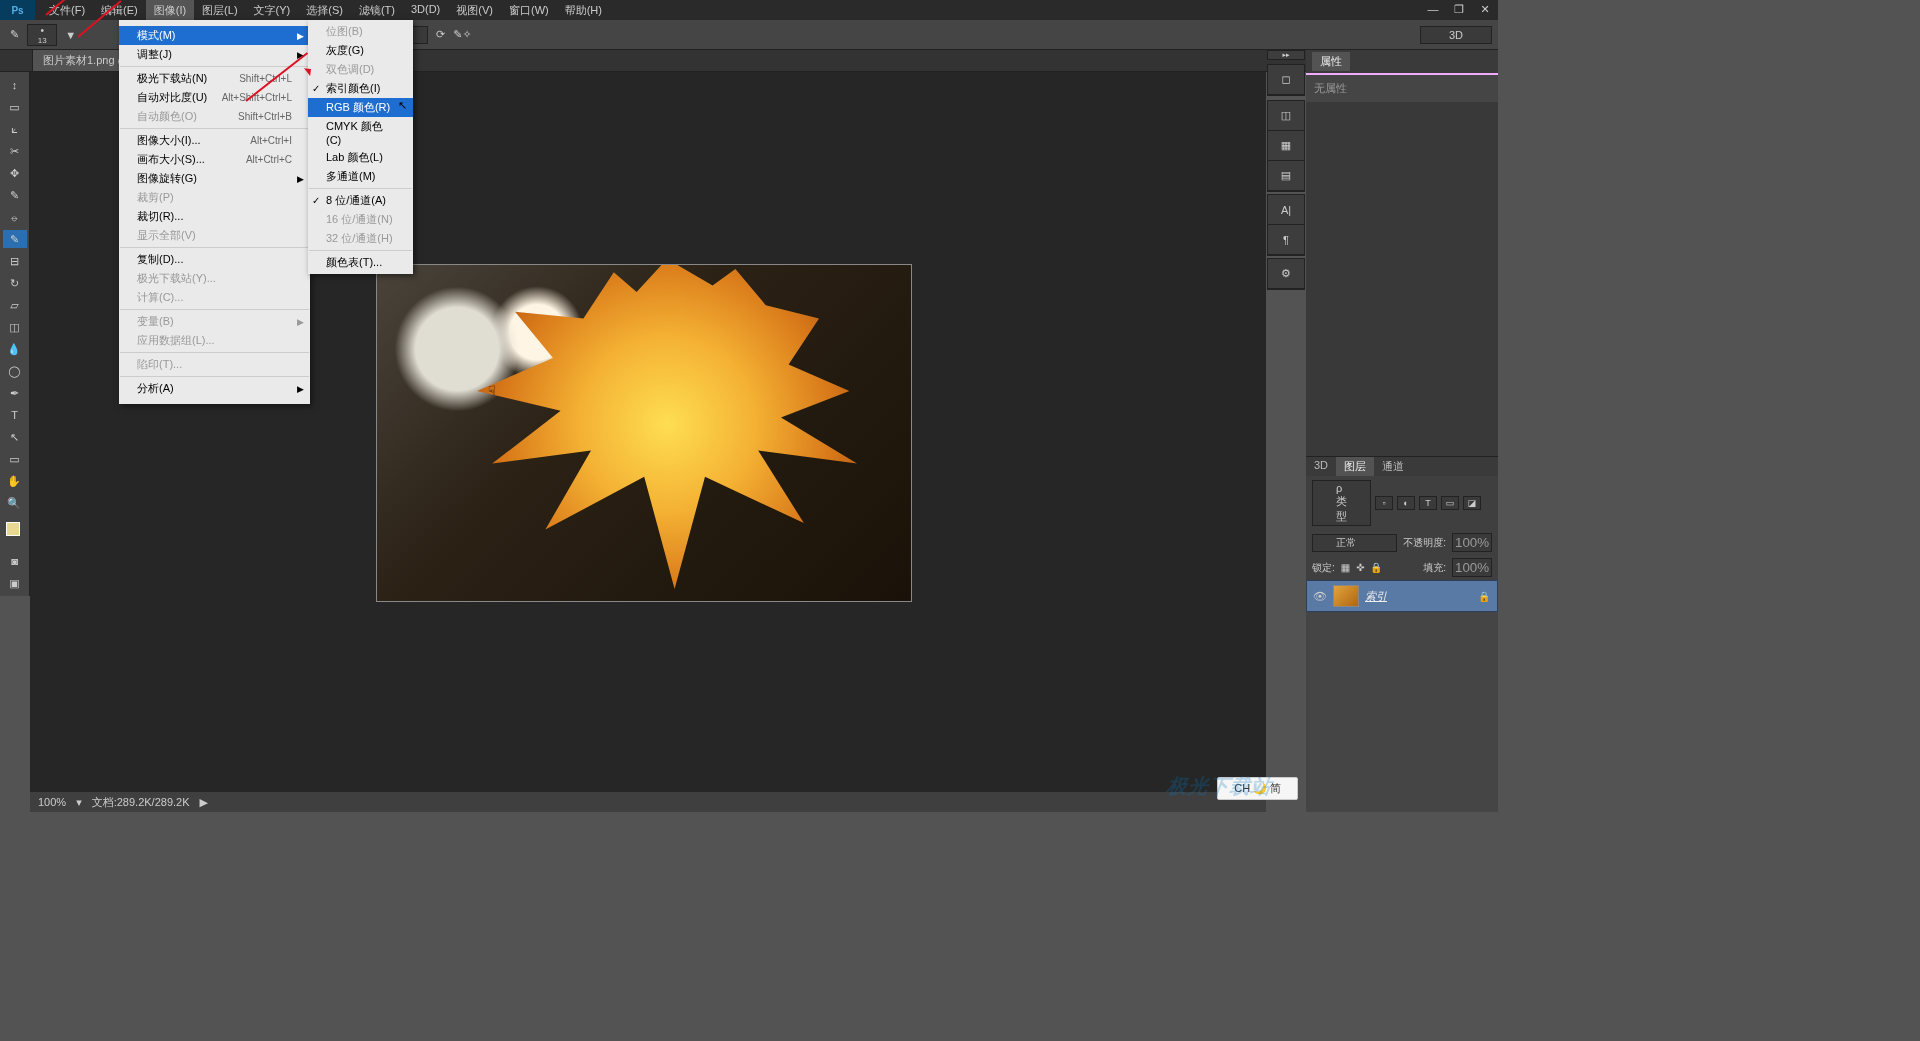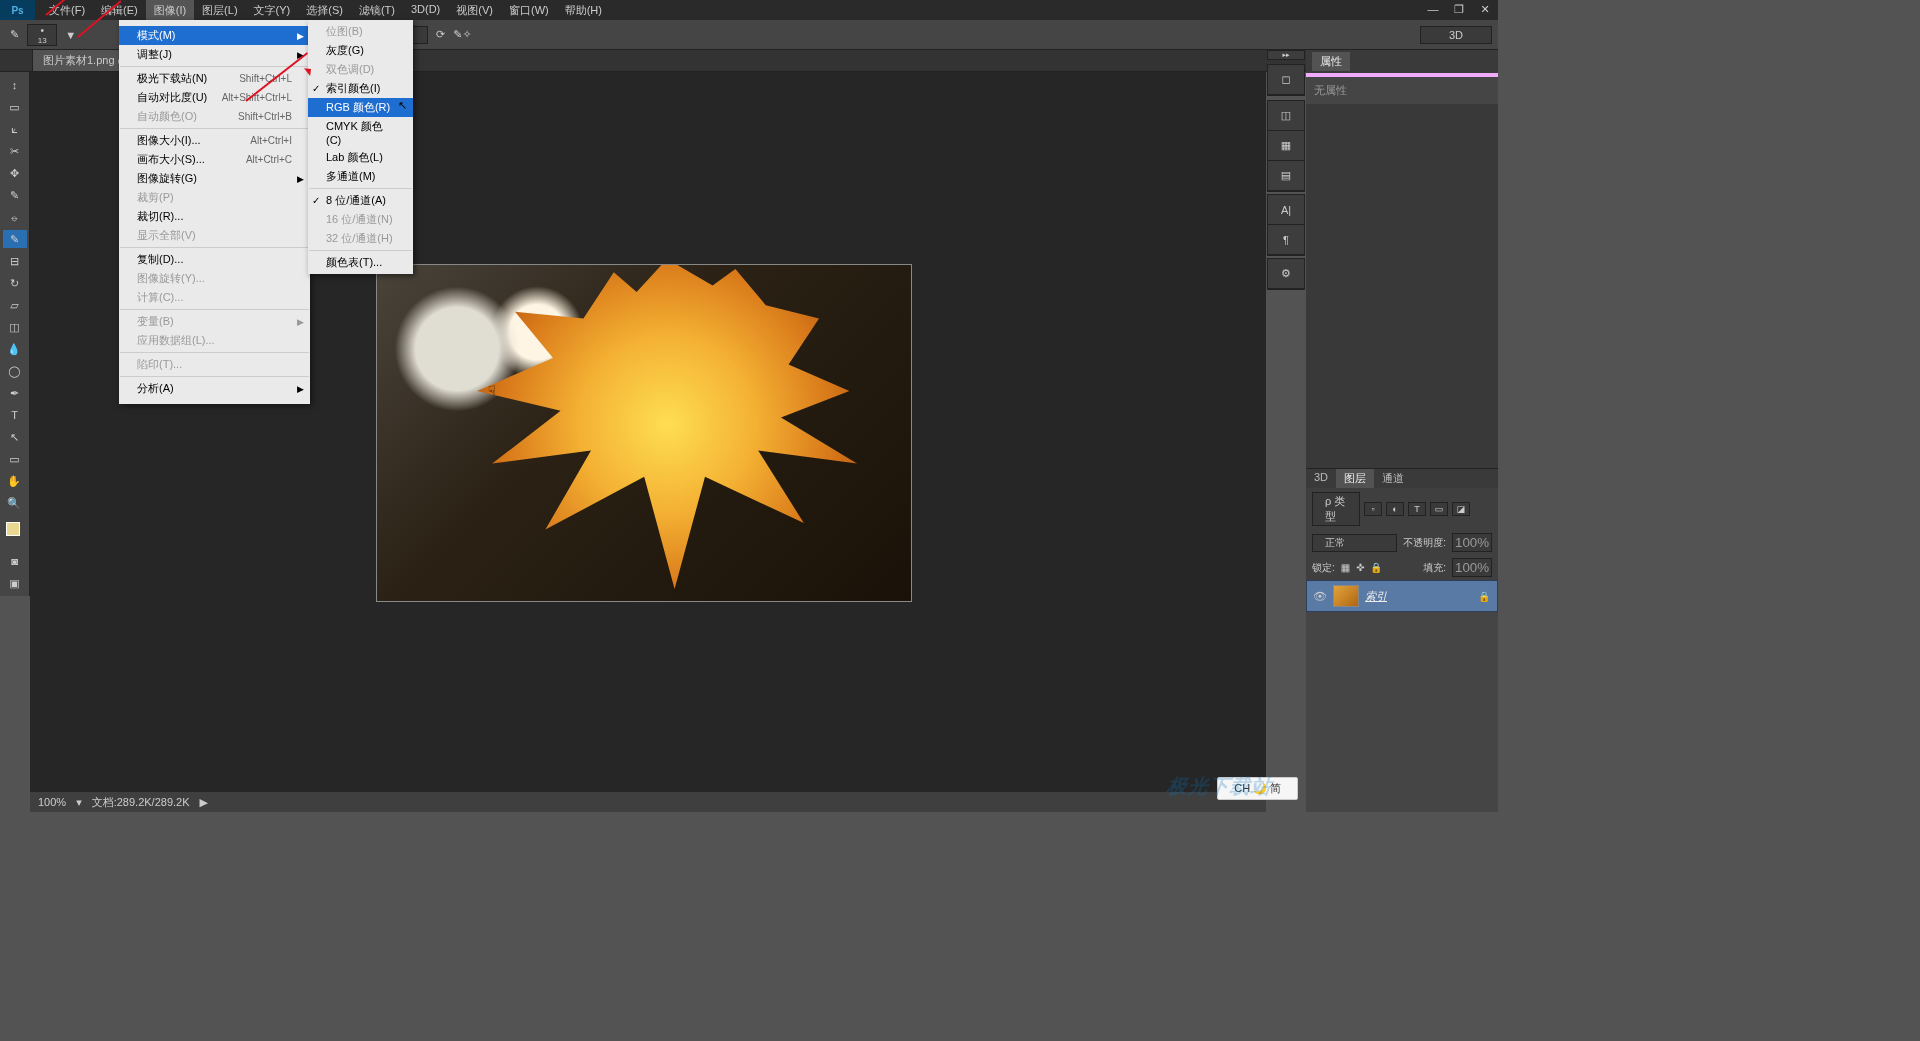--- a/index.html
+++ b/index.html
@@ -52,32 +52,32 @@
 
 .dd-submenu { position: absolute; top: 20px; left: 308px; width: 105px; background: #eaeaea; box-shadow: 2px 2px 6px rgba(0,0,0,.5); z-index: 51; padding: 2px 0; }
 .dd-check { position: absolute; left: 4px; font-size: 10px; }
 .submenu-cursor { position: absolute; left: 90px; top: 79px; font-size: 11px; color: #000; z-index: 52; }
 
 
 .panel-dock { position: absolute; right: 0; top: 50px; width: 192px; bottom: 0; background: #454545; display: flex; flex-direction: column; }
 .panel-icons { position: absolute; right: 193px; top: 52px; width: 38px; background: #3d3d3d; border: 1px solid #222; display: flex; flex-direction: column; }
 .panel-icon-btn { height: 30px; display: flex; align-items: center; justify-content: center; border-bottom: 1px solid #222; cursor: default; }
 .panel-toggle { position: absolute; right: 193px; top: 50px; width: 38px; height: 10px; background: #3d3d3d; border: 1px solid #222; display: flex; align-items: center; justify-content: center; cursor: default; font-size: 7px; }
-.panel-header { background: #3a3a3a; padding: 2px 6px; border-bottom: 4px solid #f0abfc; display: flex; align-items: center; }
+.panel-header { background: #3a3a3a; padding: 2px 6px; border-bottom: 2px solid #f0abfc; display: flex; align-items: center; }
 .panel-tab { padding: 2px 8px; color: #bbb; cursor: default; }
 .panel-tab.active { background: #535353; color: #eee; }
 .panel-body { background: #454545; padding: 6px 8px; color: #999; font-size: 11px; }
 .panel-spacer { flex: 1; background: #393939; }
 
 .layers-panel { background: #454545; border-top: 1px solid #222; }
 .layers-tabs { display: flex; background: #3a3a3a; }
 .layers-filter { display: flex; align-items: center; padding: 4px 6px; gap: 4px; background: #3f3f3f; }
 .filter-pill { background: #3a3a3a; border: 1px solid #222; color: #ccc; width: 18px; height: 14px; display: flex; align-items: center; justify-content: center; font-size: 9px; }
 .mode-row, .lock-row { display: flex; align-items: center; padding: 3px 6px; gap: 6px; background: #3f3f3f; font-size: 10px; }
-.mode-select { background: #3a3a3a; border: 1px solid #222; color: #ccc; padding: 1px 12px; flex: 1; }
+.mode-select { background: #3a3a3a; border: 1px solid #222; color: #ccc; padding: 1px 23px; flex: 1; }
 .opacity-input { background: #3a3a3a; border: 1px solid #222; color: #999; width: 40px; padding: 1px 2px; }
 .layer-row { display: flex; align-items: center; padding: 4px 6px; background: #5a7aa6; border: 1px solid #2c3e5a; gap: 6px; }
 .layer-eye { width: 14px; text-align: center; }
 .layer-thumb { width: 26px; height: 22px; background: linear-gradient(135deg,#e2a33b,#b06612); border: 1px solid #888; }
 .layer-name { font-style: italic; color: #eee; flex: 1; text-decoration: underline; }
 .layer-lock { font-size: 10px; }
 
 
 .statusbar { position: absolute; left: 30px; right: 232px; bottom: 0; height: 20px; background: #3f3f3f; display: flex; align-items: center; padding: 0 8px; gap: 10px; font-size: 11px; }
 
@@ -225,21 +225,21 @@
       <span>裁切(R)...</span>
     </div>
     <div class="dd-row disabled">
       <span>显示全部(V)</span>
     </div>
     <div class="dd-sep"></div>
     <div class="dd-row">
       <span>复制(D)...</span>
     </div>
     <div class="dd-row disabled">
-      <span>图像旋转(Y)...</span>
+      <span>极光下载站(Y)...</span>
     </div>
     <div class="dd-row disabled">
       <span>计算(C)...</span>
     </div>
     <div class="dd-sep"></div>
     <div class="dd-row disabled">
       <span>变量(B)</span>
       <span class="dd-arrow">▶</span>
     </div>
     <div class="dd-row disabled">

